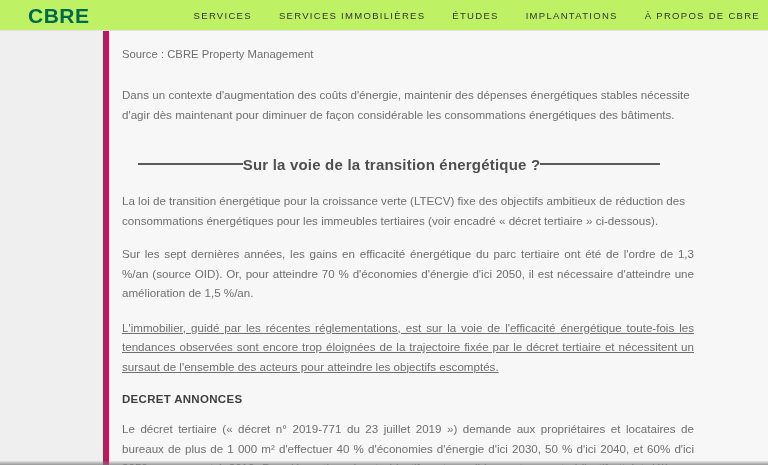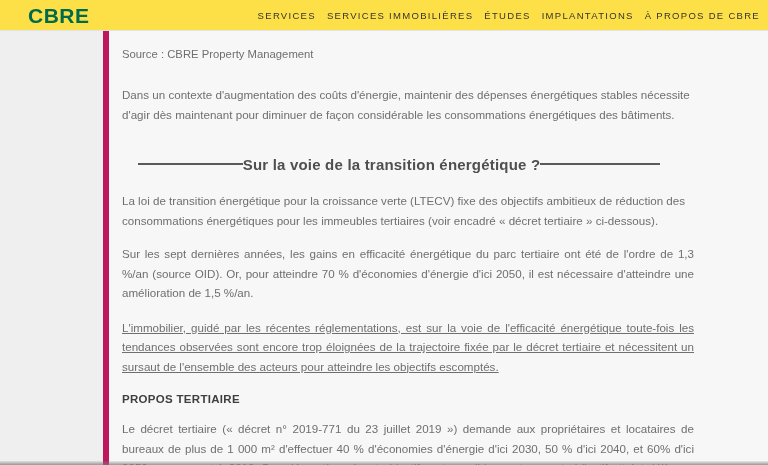--- a/index.html
+++ b/index.html
@@ -6,40 +6,40 @@
   html, body { width: 768px; height: 465px; overflow: hidden; }
   body {
     font-family: "Liberation Sans", sans-serif;
     background: #efefef;
     position: relative;
   }
 
   
   .topbar {
     height: 31px;
-    background: #fde047;
+    background: #bef264;
     border-bottom: 1px solid #e3e3e3;
     display: flex;
     align-items: center;
     padding: 0 8px 0 28px;
   }
   .logo {
     color: #006A4D;
     font-weight: 800;
     font-size: 21px;
     letter-spacing: 0.5px;
     line-height: 1;
     cursor: pointer;
     font-stretch: condensed;
   }
   .nav {
     margin-left: auto;
     display: flex;
     align-items: flex-start;
-    gap: 11px;
+    gap: 27px;
     list-style: none;
   }
   .nav li {
     font-size: 9.5px;
     letter-spacing: 1.3px;
     color: #333333;
     font-weight: 500;
     cursor: pointer;
     white-space: nowrap;
   }
@@ -140,20 +140,20 @@
       <h2 class="section-title">Sur la voie de la transition énergétique ?</h2>
       <span class="rule rule-right"></span>
     </div>
 
     <p class="para p1">La loi de transition énergétique pour la croissance verte (LTECV) fixe des objectifs ambitieux de réduction des consommations énergétiques pour les immeubles tertiaires (voir encadré « décret tertiaire » ci-dessous).</p>
 
     <p class="para p2 justify">Sur les sept dernières années, les gains en efficacité énergétique du parc tertiaire ont été de l'ordre de 1,3 %/an (source OID). Or, pour atteindre 70 % d'économies d'énergie d'ici 2050, il est nécessaire d'atteindre une amélioration de 1,5 %/an.</p>
 
     <p class="para p3 justify">L'immobilier, guidé par les récentes réglementations, est sur la voie de l'efficacité énergétique toute-fois les tendances observées sont encore trop éloignées de la trajectoire fixée par le décret tertiaire et nécessitent un sursaut de l'ensemble des acteurs pour atteindre les objectifs escomptés.</p>
 
-    <h3 class="box-heading">PROPOS TERTIAIRE</h3>
+    <h3 class="box-heading">DECRET ANNONCES</h3>
 
     <p class="para box-para justify">Le décret tertiaire (« décret n° 2019-771 du 23 juillet 2019 ») demande aux propriétaires et locataires de bureaux de plus de 1 000 m² d'effectuer 40 % d'économies d'énergie d'ici 2030, 50 % d'ici 2040, et 60% d'ici 2050, par rapport à 2010. Des dérogations à cet objectif sont possibles, notamment si l'actif atteint déjà une certaine performance énergétique calculée en kWhEF/m²/an. Les seuils seront définis par des arrêtés qui devraient être publiés fin 2019.</p>
 
   </article>
 </div>
 
 <div class="bottom-shade"></div>
 
 </body></html>

